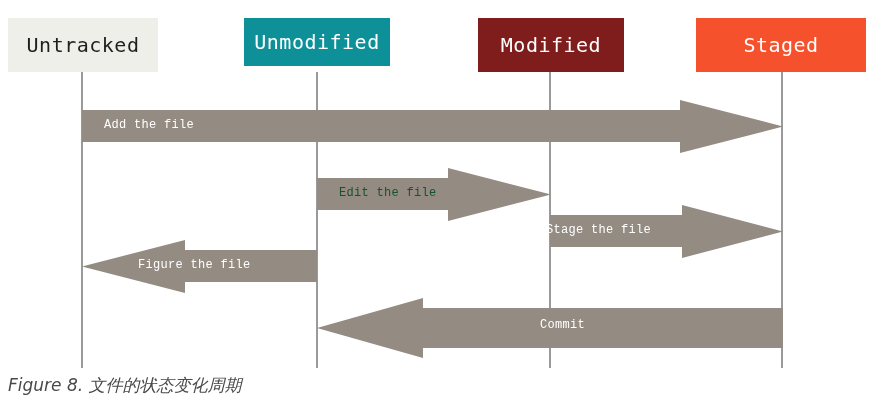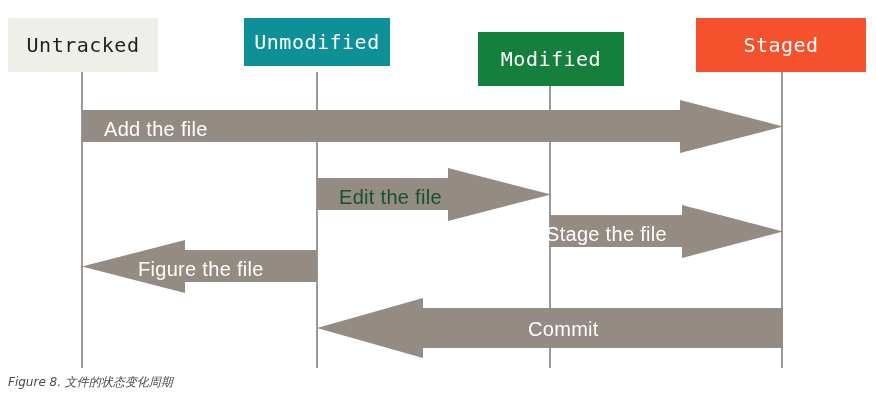--- a/index.html
+++ b/index.html
@@ -37,35 +37,35 @@
   
   .arrow {
     position: absolute;
   }
   .arrow svg {
     display: block;
     overflow: visible;
   }
   .arrow-label {
     position: absolute;
-    font-family: Liberation Sans, sans-serif;
-    font-size: 20px;
+    font-family: Liberation Mono, monospace;
+    font-size: 12px;
     color: #ffffff;
     white-space: nowrap;
     letter-spacing: 0.3px;
     line-height: 1;
   }
   
   #figure-caption {
     position: absolute;
     left: 8px;
     top: 374px;
     font-family: "DejaVu Sans", "Liberation Sans", sans-serif;
     font-style: italic;
-    font-size: 12px;
+    font-size: 17px;
     color: #4a4a4a;
     white-space: nowrap;
   }
 </style>
 </head>
 <body>
 
 <div id="figure-root">
 
   <div id="lifelines-layer">
@@ -98,31 +98,31 @@
         <svg width="235" height="53" viewBox="0 0 235 53">
           <polygon points="235,10 103,10 103,0 0,26.5 103,53 103,42 235,42" fill="#948b83"></polygon>
         </svg>
       </div>
       <div class="arrow-label" style="left: 138px; top: 259px; color: rgb(255, 255, 255);">Figure the file</div>
       <div class="arrow" style="left: 317px; top: 298px; width: 466px; height: 60px;">
         <svg width="466" height="60" viewBox="0 0 466 60">
           <polygon points="466,10 106,10 106,0 0,30 106,60 106,50 466,50" fill="#948b83"></polygon>
         </svg>
       </div>
-      <div class="arrow-label" style="left: 528px; top: 319px; color: rgb(255, 255, 255);">Commit</div>
+      <div class="arrow-label" style="left: 540px; top: 319px; color: rgb(255, 255, 255);">Commit</div>
     </div>
 
   <div id="states-layer">
       <div class="state-box" style="left: 8px; top: 18px; width: 150px; height: 54px; background: rgb(239, 239, 233);">
         <span style="color: rgb(31, 31, 31);">Untracked</span>
       </div>
       <div class="state-box" style="left: 244px; top: 18px; width: 146px; height: 48px; background: rgb(14, 144, 153);">
         <span style="color: rgb(255, 255, 255);">Unmodified</span>
       </div>
-      <div class="state-box" style="left: 478px; top: 32px; width: 146px; height: 54px; background: #15803d;">
+      <div class="state-box" style="left: 478px; top: 18px; width: 146px; height: 54px; background: #7f1d1d;">
         <span style="color: rgb(255, 255, 255);">Modified</span>
       </div>
       <div class="state-box" style="left: 696px; top: 18px; width: 170px; height: 54px; background: rgb(244, 81, 44);">
         <span style="color: rgb(255, 255, 255);">Staged</span>
       </div>
     </div>
 
   <div id="figure-caption">Figure 8. 文件的状态变化周期</div>
 </div>
 

